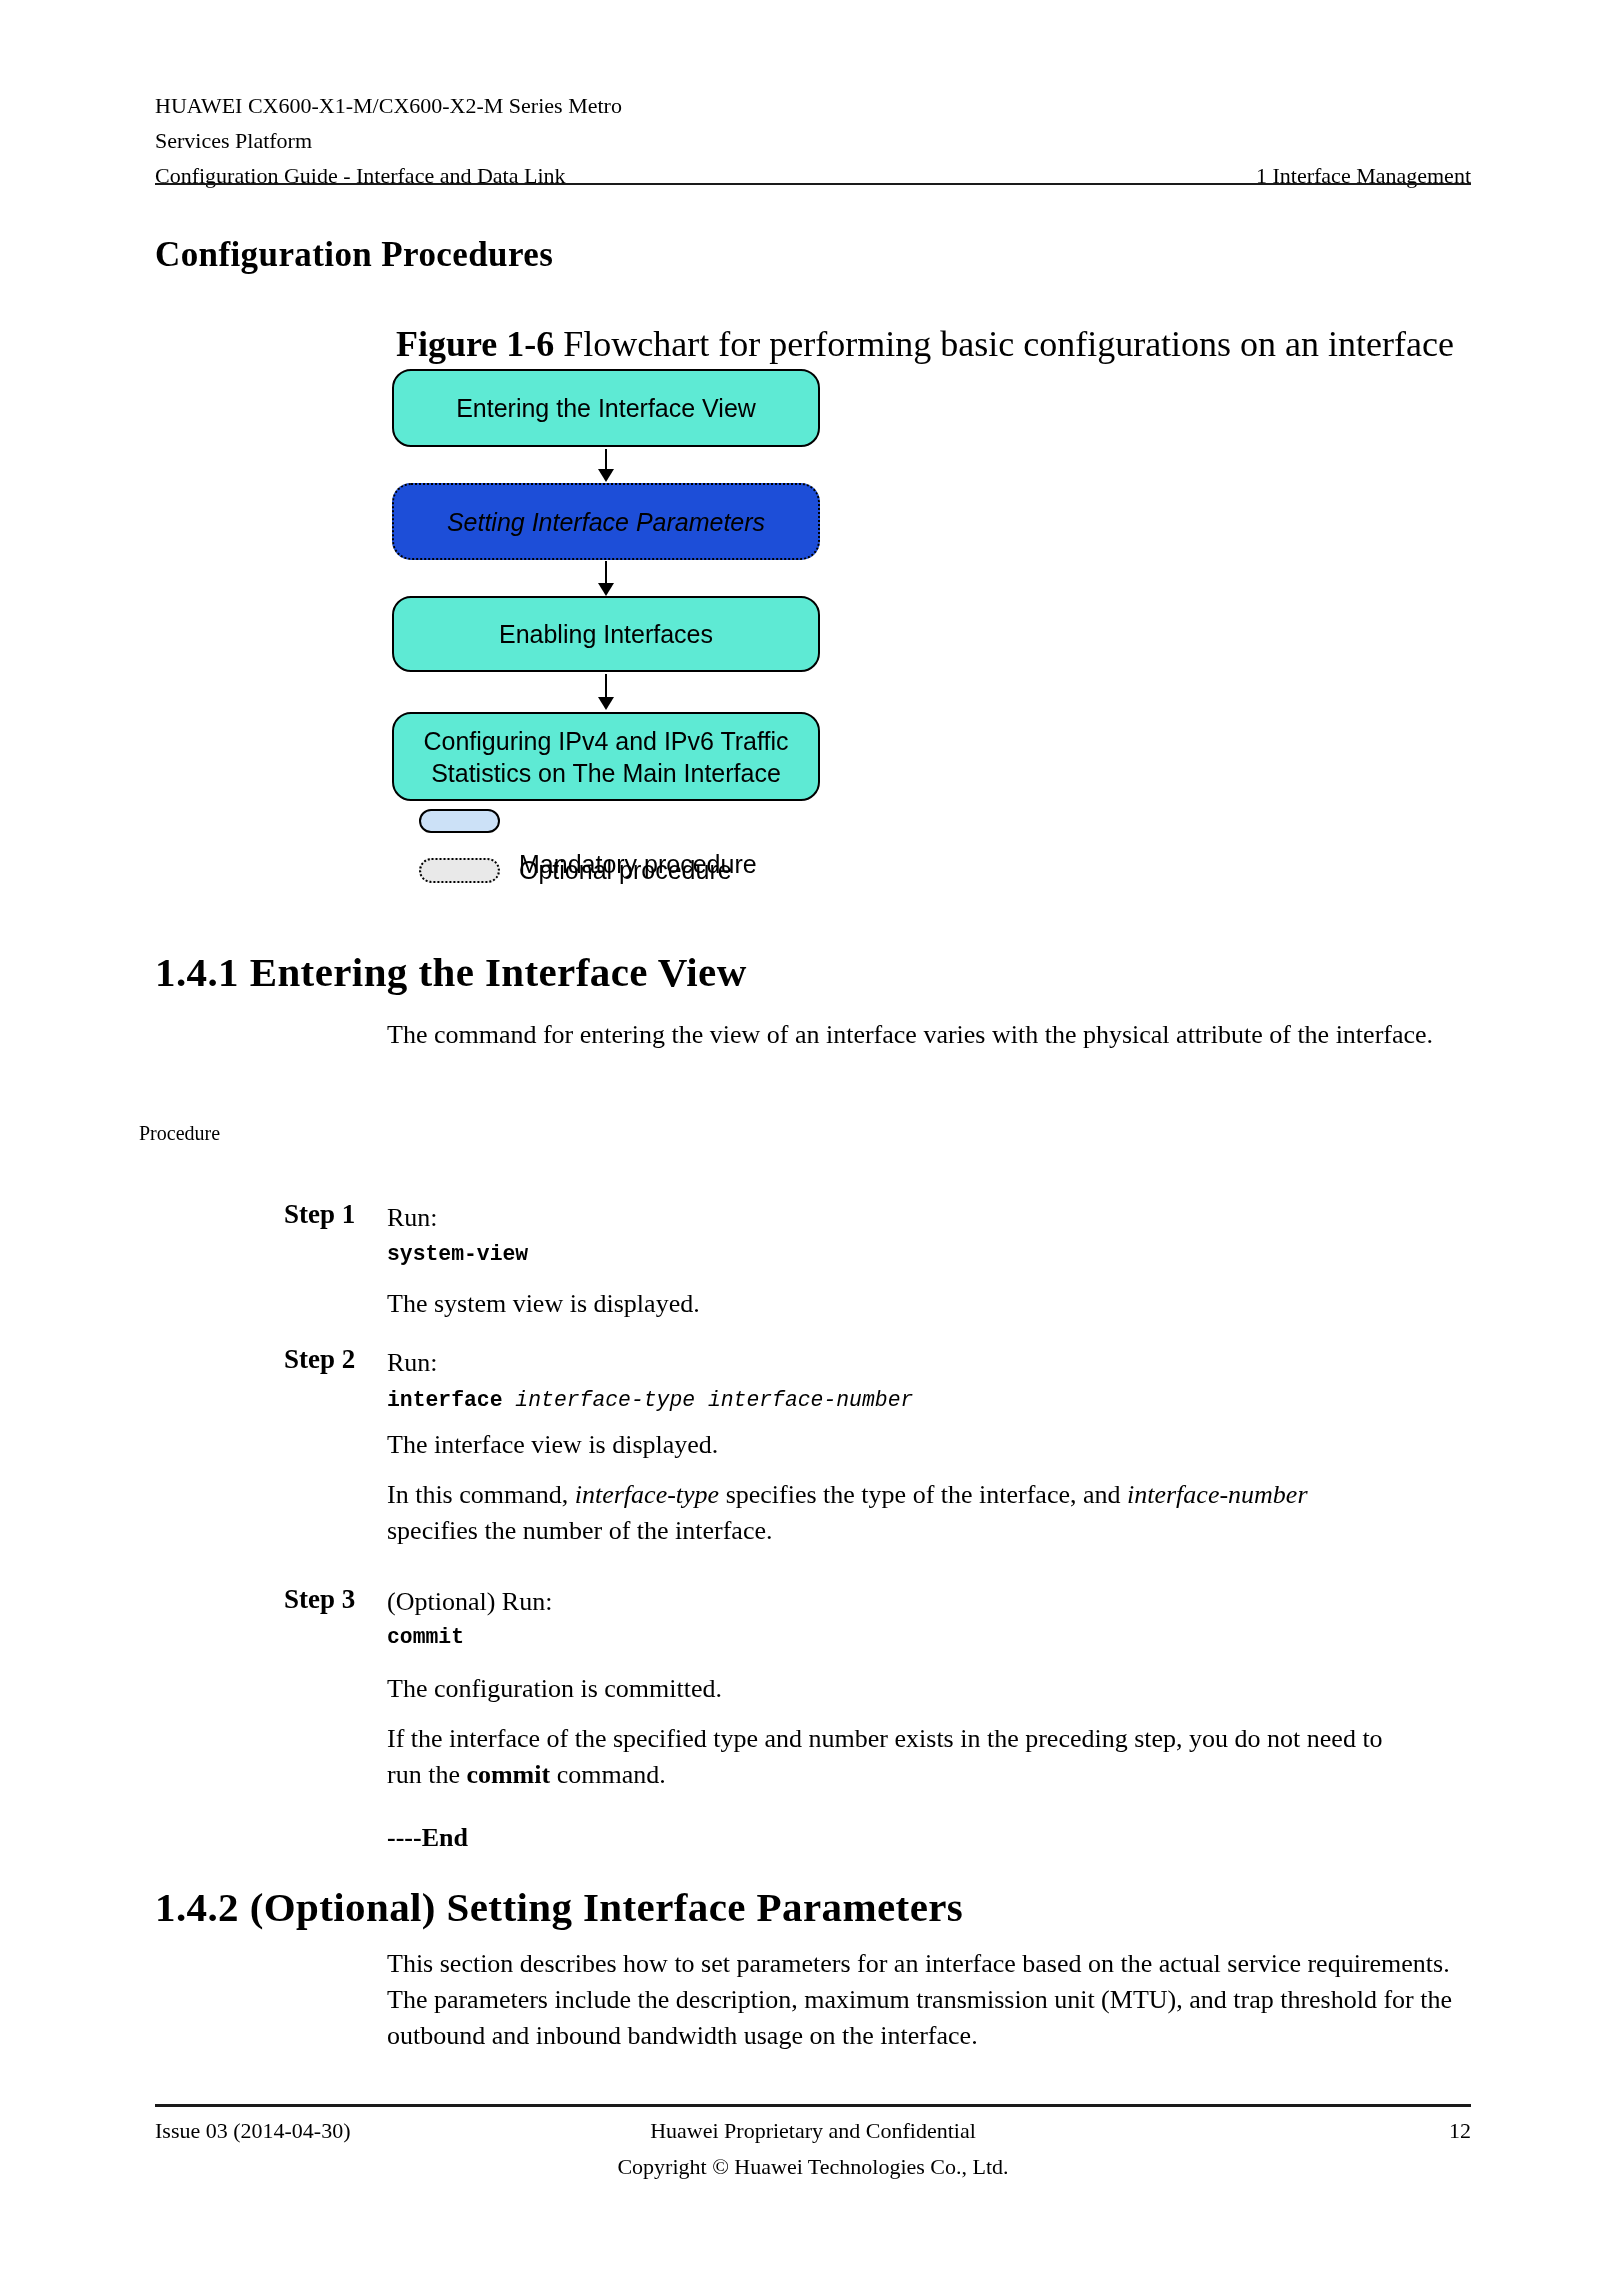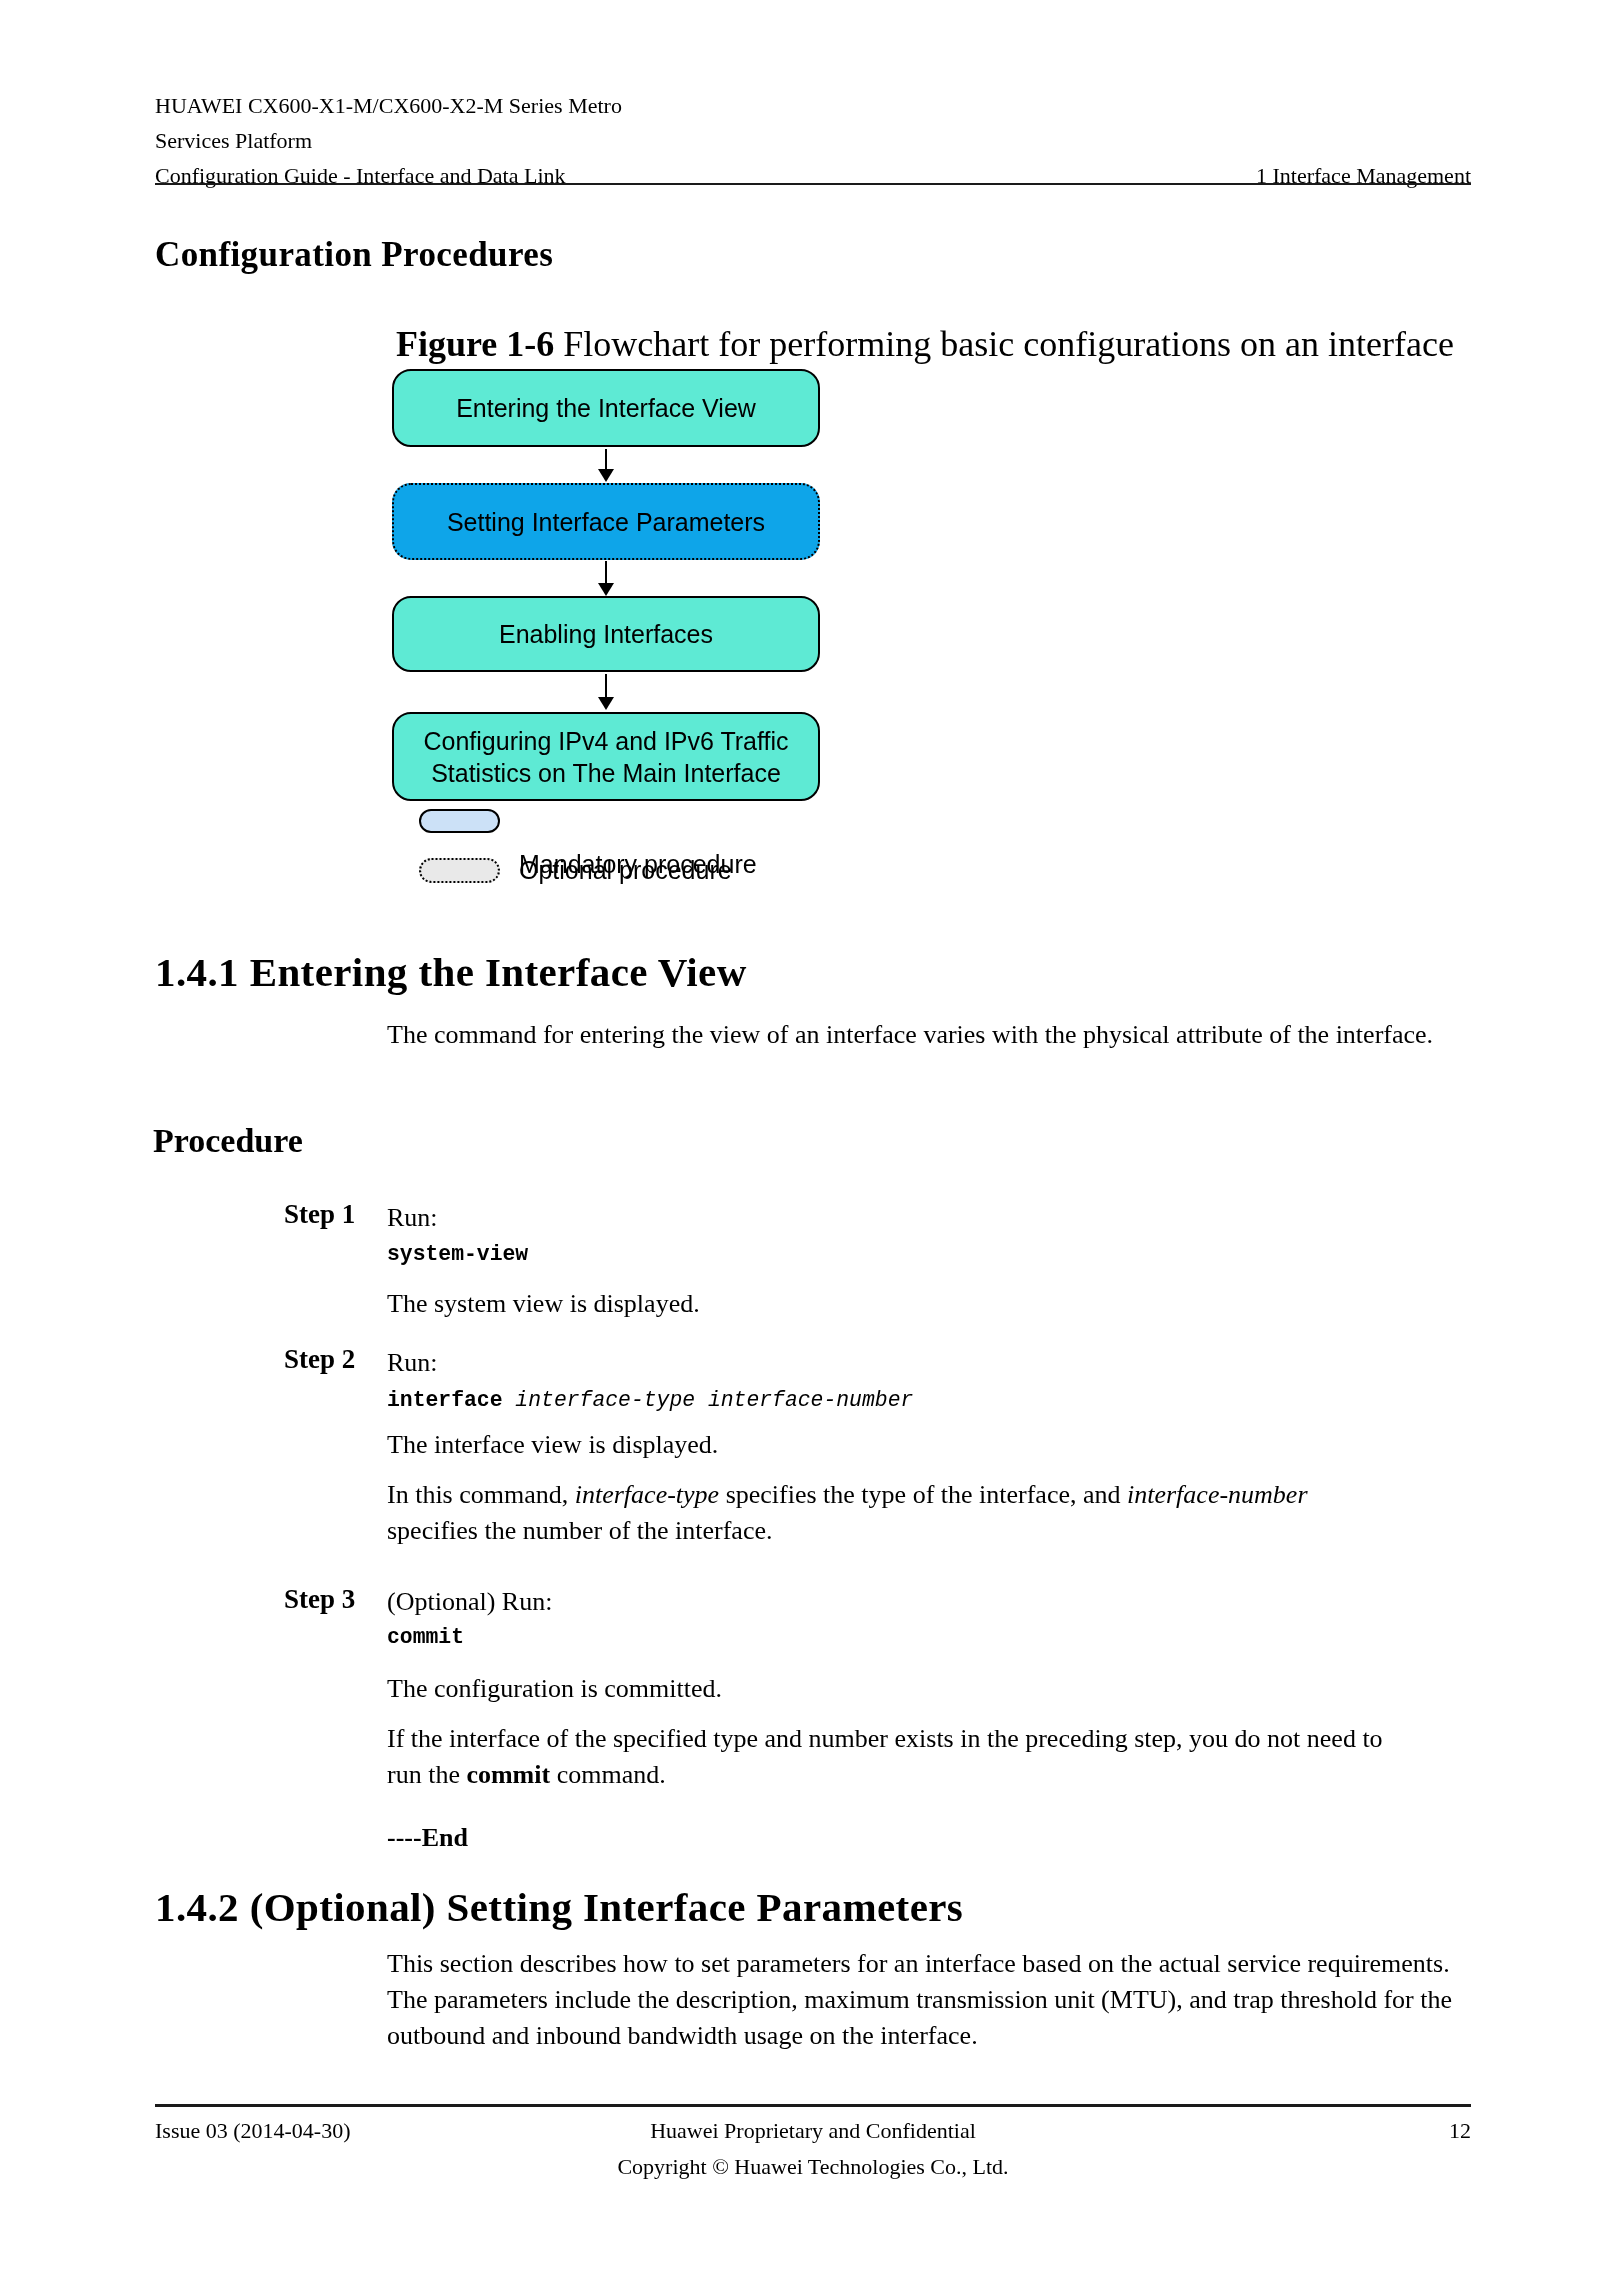--- a/index.html
+++ b/index.html
@@ -19,32 +19,32 @@
   .caption { left:396px; top:323px; font-size:36px; }
   .caption b { font-weight:bold; }
 
   
   .fbox {
     left:392px; width:428px; border:2.4px solid #000; border-radius:19px;
     background:#5eead4; display:flex; align-items:center; justify-content:center;
     text-align:center; font-family:"Liberation Sans", sans-serif; font-size:25px;
     line-height:32px; box-sizing:border-box; white-space:pre-line;
   }
-  .fbox.optional { background:#0ea5e9; border-style:dotted; }
+  .fbox.optional { background:#1d4ed8; border-style:dotted;font-style:italic; }
   .stem { left:605px; width:2.4px; background:#000; }
   .ahead { width:0; height:0; border-left:8px solid transparent;
            border-right:8px solid transparent; border-top:13.5px solid #000; left:598px; }
   .pill { left:419px; width:81px; border:2.4px solid #000; border-radius:13.5px;
           background:#cce1f7; box-sizing:border-box; }
   .pill.optional { background:#e9e9e9; border-style:dotted; }
   .legend-label { left:519px; font-family:"Liberation Sans", sans-serif; font-size:25px; }
 
   .h1 { left:155px; font-size:41px; font-weight:bold; letter-spacing:0.4px; }
   .body-text { left:387px; width:1098px; font-size:26px; line-height:36px; }
-  .h3 { left:153px; font-size:34px; font-weight:bold; }
+  .h3 { left:139px; font-size:20px; font-weight:normal; }
 
   .step-label { left:284px; font-size:27px; font-weight:bold; }
   .step-body { left:387px; width:1098px; font-size:26px; line-height:36px; }
   .code { left:387px; font-family:"Liberation Mono","DejaVu Sans Mono",monospace;
           font-size:21.4px; line-height:32px; }
   .code b { font-weight:bold; }
   .code i { font-style:italic; font-weight:normal; }
   .ital { font-style:italic;text-align:right; }
   .bold { font-weight:bold; }
   .end-marker { left:387px; font-size:26px; font-weight:bold; }

